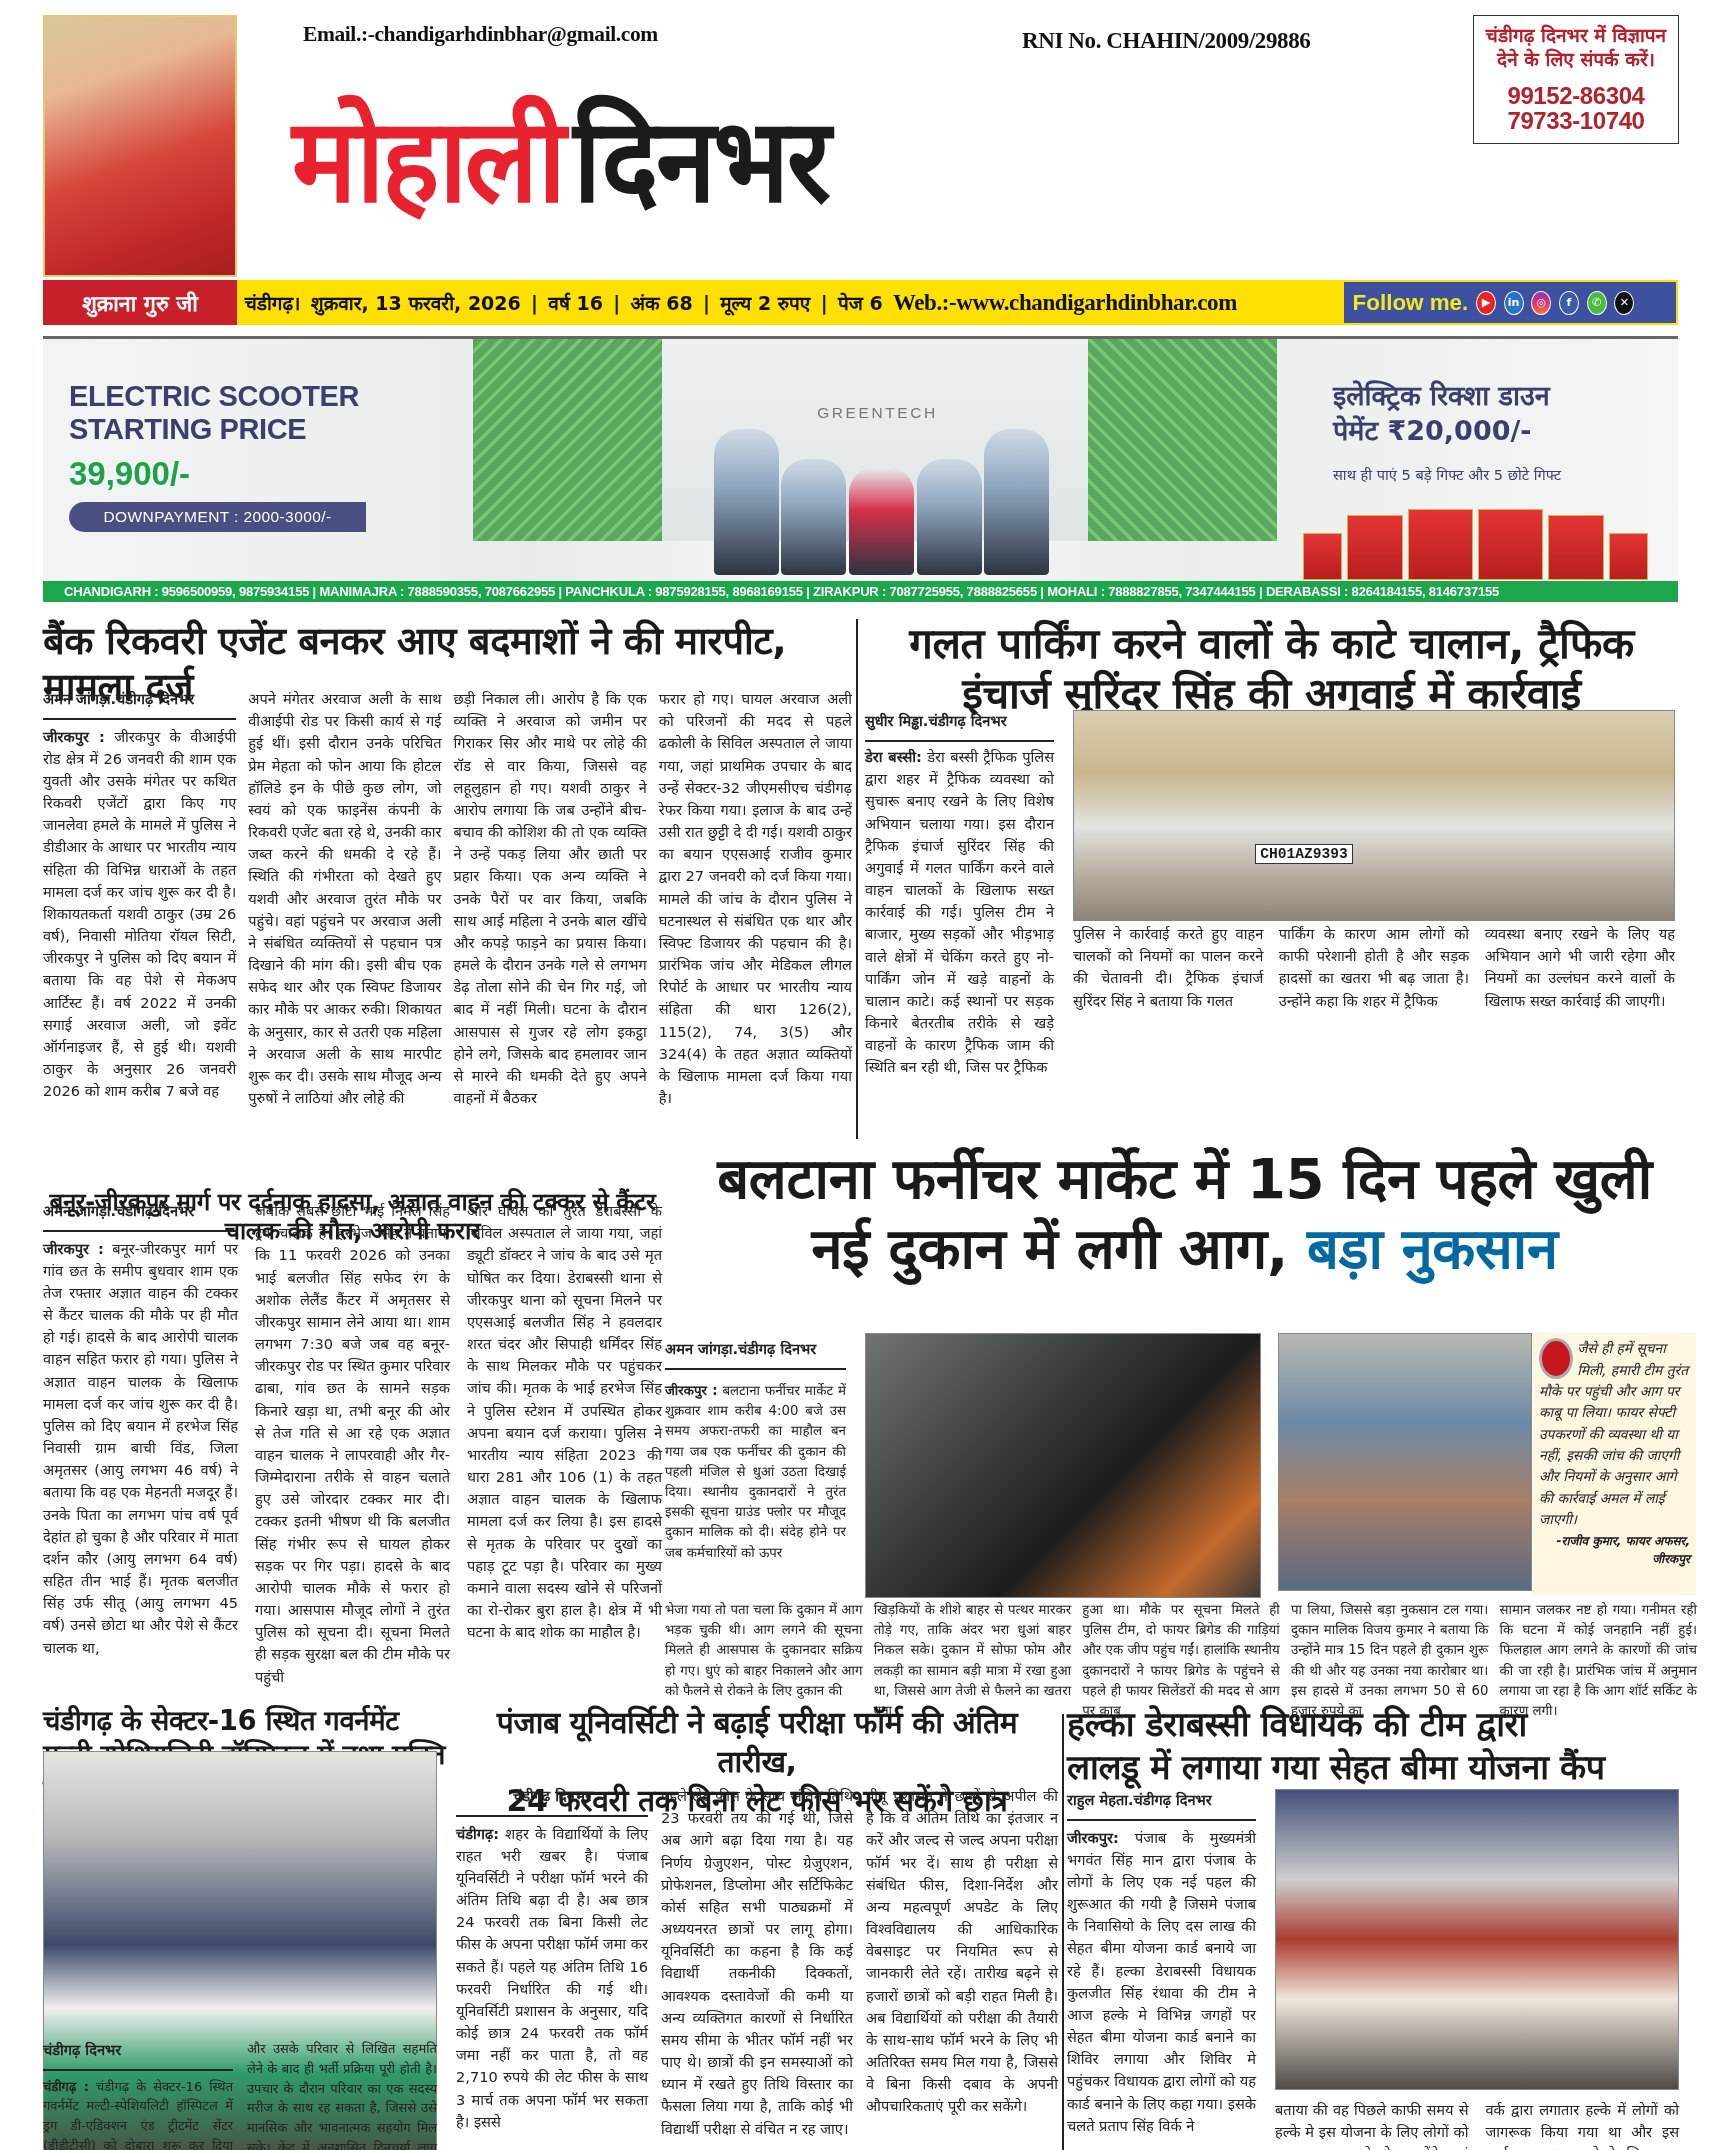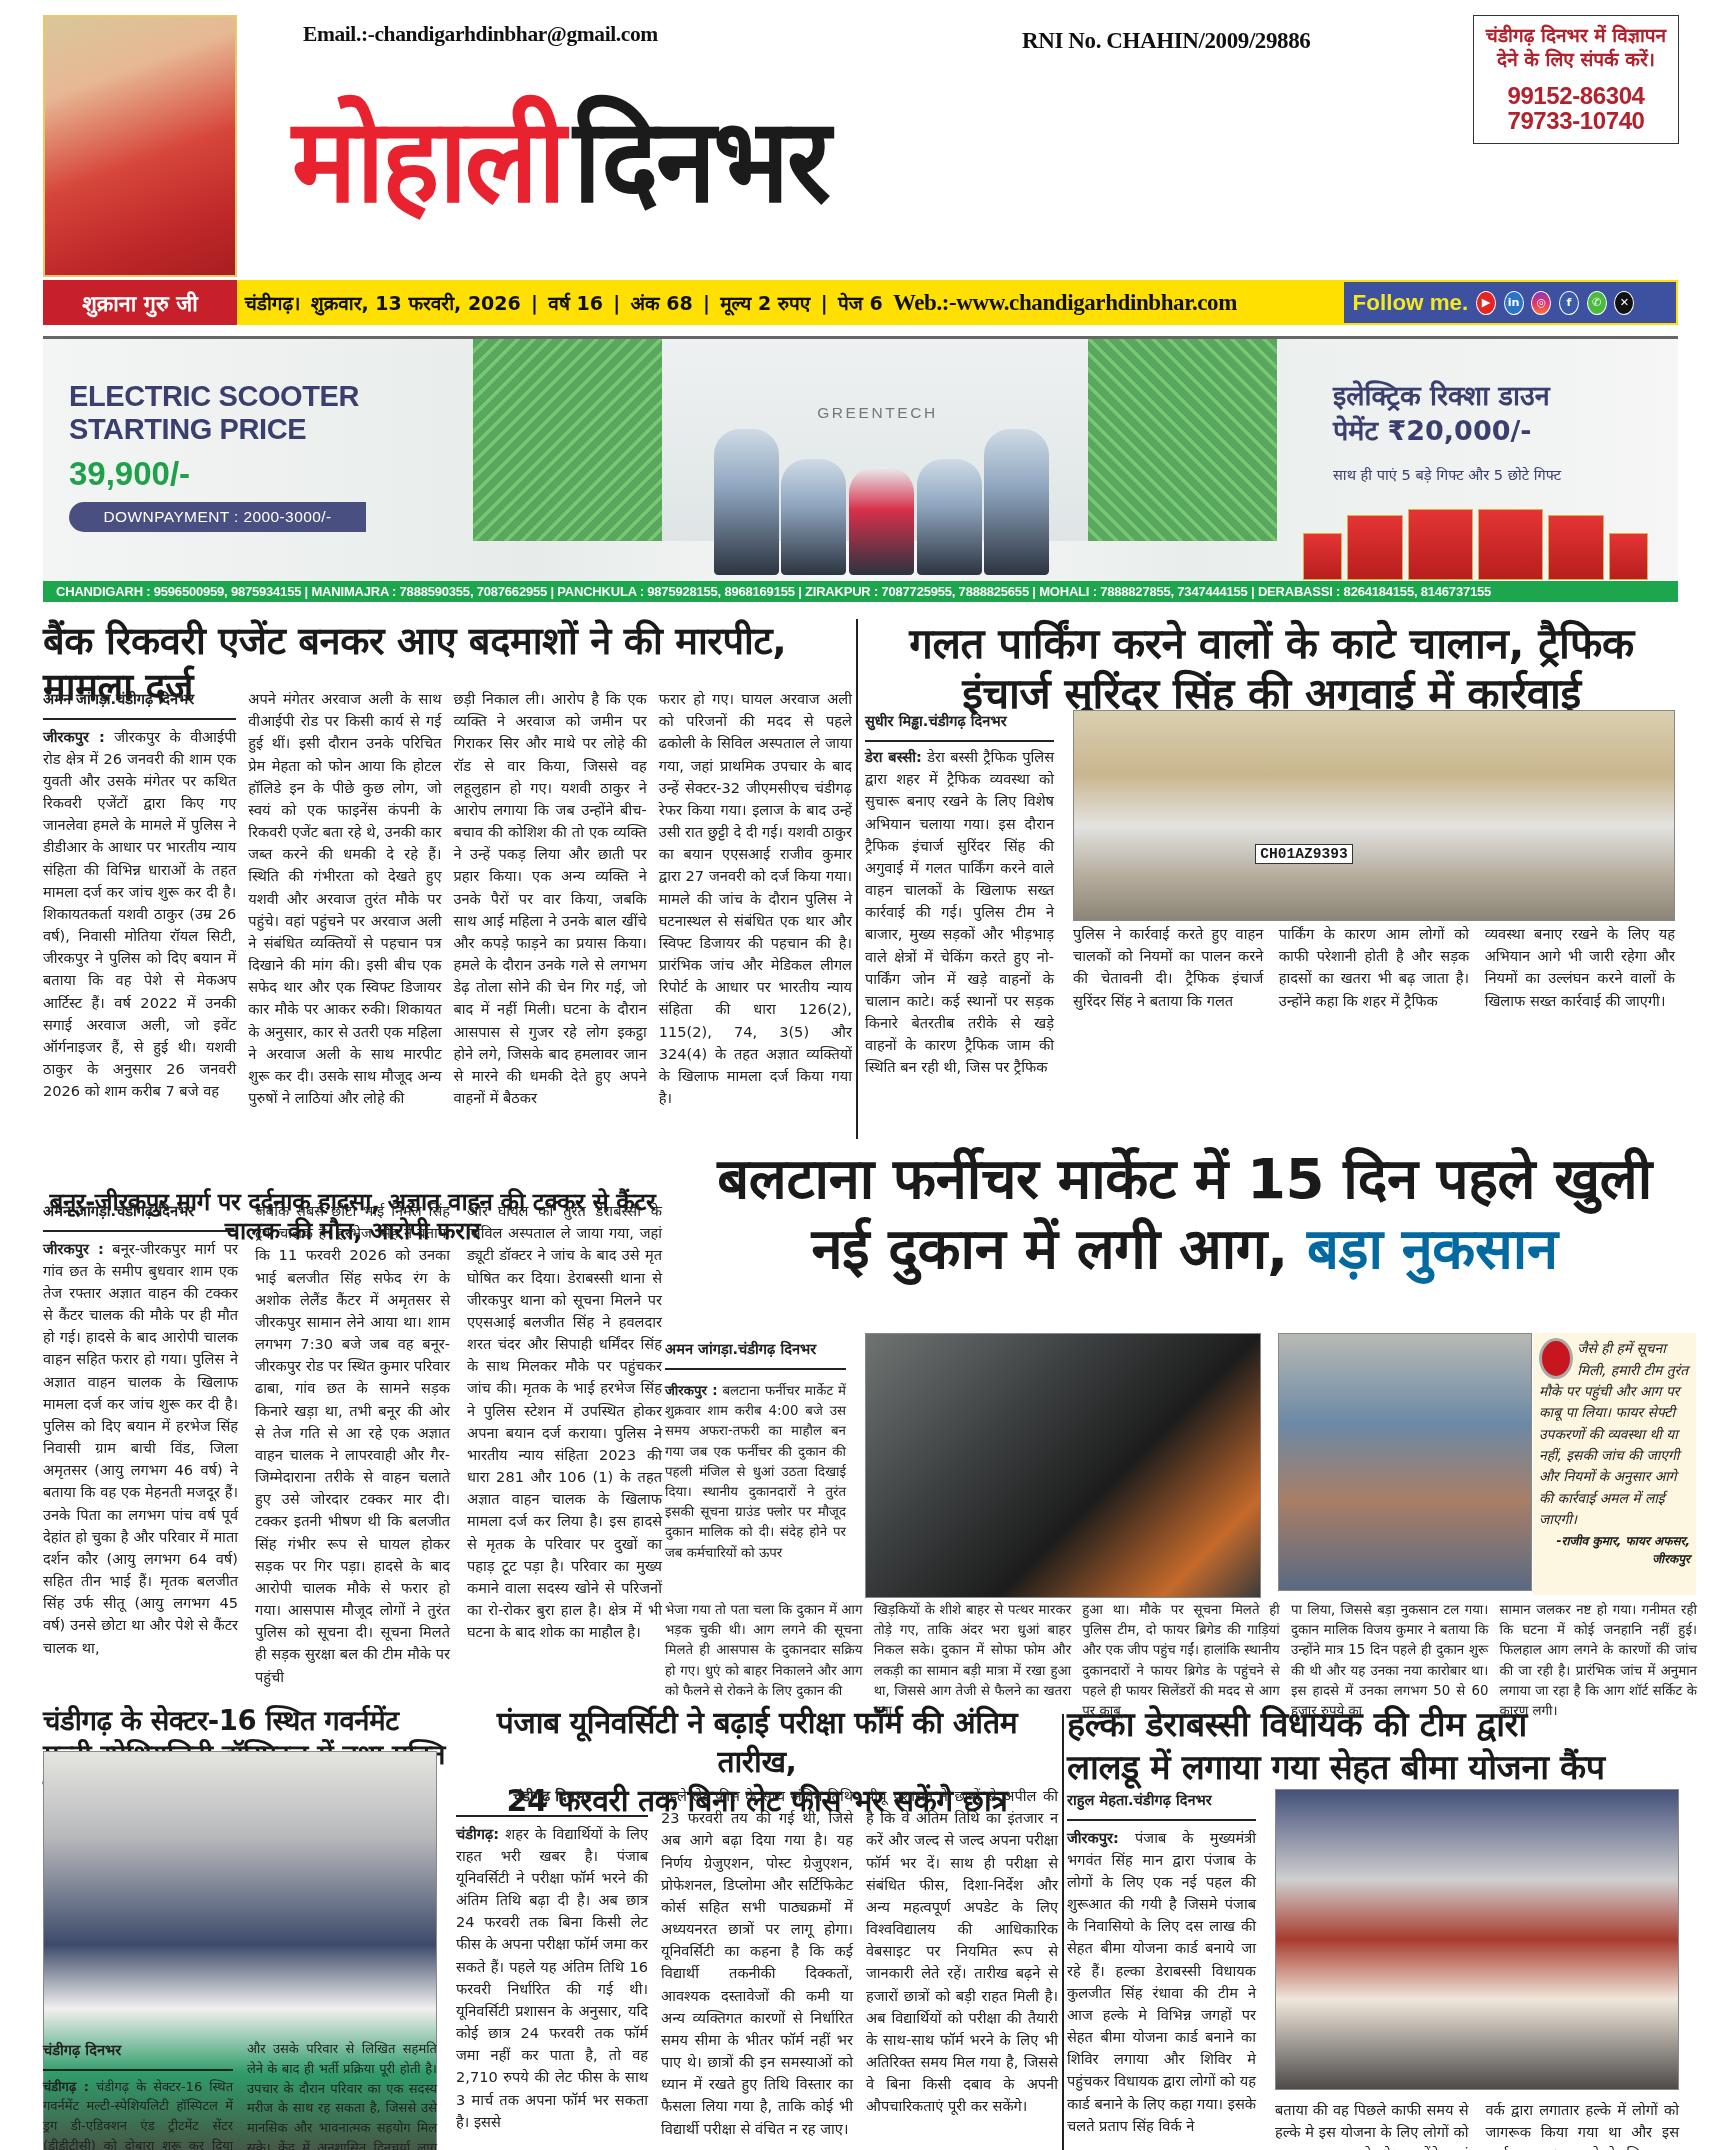--- a/index.html
+++ b/index.html
@@ -38,21 +38,21 @@
   .brand-sub { left: 645px; top: 65px; width: 379px; text-align: center; font-family: "Liberation Sans", sans-serif; font-size: 15.5px; color: #777; letter-spacing: 2.6px; }
   .scooters { left: 559px; top: 77px; width: 559px; height: 159px; display: flex; justify-content: center; align-items: flex-end; gap: 2.6px; }
   .scooter { width: 65px; border-radius: 26px 26px 4.3px 4.3px; background: linear-gradient(180deg,#cfdbe6,#8fa6bf 40%,#2c3440 100%); }
   .ad-head-en { left: 26px; top: 41px; font-family: "Liberation Sans", sans-serif; font-weight: bold; font-size: 29px; line-height: 1.15; color: #3b3f6e; letter-spacing: -0.4px; }
   .ad-price { left: 26px; top: 116px; font-family: "Liberation Sans", sans-serif; font-weight: bold; font-size: 33px; color: #1ea14a; }
   .ad-down { left: 26px; top: 163px; width: 297px; height: 30px; background: #4a4f82; border-radius: 15.5px 0 0 15.5px; color: #fff; font-family: "Liberation Sans", sans-serif; font-size: 15.5px; display: flex; align-items: center; justify-content: center; letter-spacing: 0.4px; }
   .ad-head-hi { left: 1290px; top: 39px; font-weight: bold; font-size: 27px; line-height: 1.3; color: #3b3f6e; }
   .ad-sub-hi { left: 1290px; top: 125px; font-size: 14.6px; color: #3b3f6e; }
   .gifts { left: 1239px; top: 168px; width: 387px; height: 73px; display: flex; align-items: flex-end; gap: 5.2px; justify-content: center; }
   .gift { background: linear-gradient(180deg,#e43434,#b81e1e); border: 1.7px solid #d8b24c; }
-  .contact-bar { left: 43px; top: 581px; width: 1635px; height: 20.6px; background: #1ea64e; color: #fff; font-family: "Liberation Sans", sans-serif; font-size: 13px; font-weight: bold; display: flex; align-items: center; padding: 0 13px; white-space: nowrap; overflow: hidden; letter-spacing: -0.2px; }
+  .contact-bar { left: 43px; top: 581px; width: 1635px; height: 20.6px; background: #1ea64e; color: #fff; font-family: "Liberation Sans", sans-serif; font-size: 13px; font-weight: bold; display: flex; align-items: center; padding: 0 21px; white-space: nowrap; overflow: hidden; letter-spacing: -0.2px; }
 
   
   .headline { font-weight: bold; color: #1a1a1a; line-height: 1.2; letter-spacing: -0.4px; }
   .byline { font-weight: bold; font-size: 14.6px; color: #222; padding-bottom: 9.5px; border-bottom: 2.6px solid #222; margin-bottom: 6px; }
   .col-text { font-size: 14.6px; line-height: 1.52; color: #222; text-align: justify; }
   .col-text .place { font-weight: bold; }
   .vrule { width: 1.7px; background: #222; }
   .photo { border: 0.9px solid #888; }
 
   

